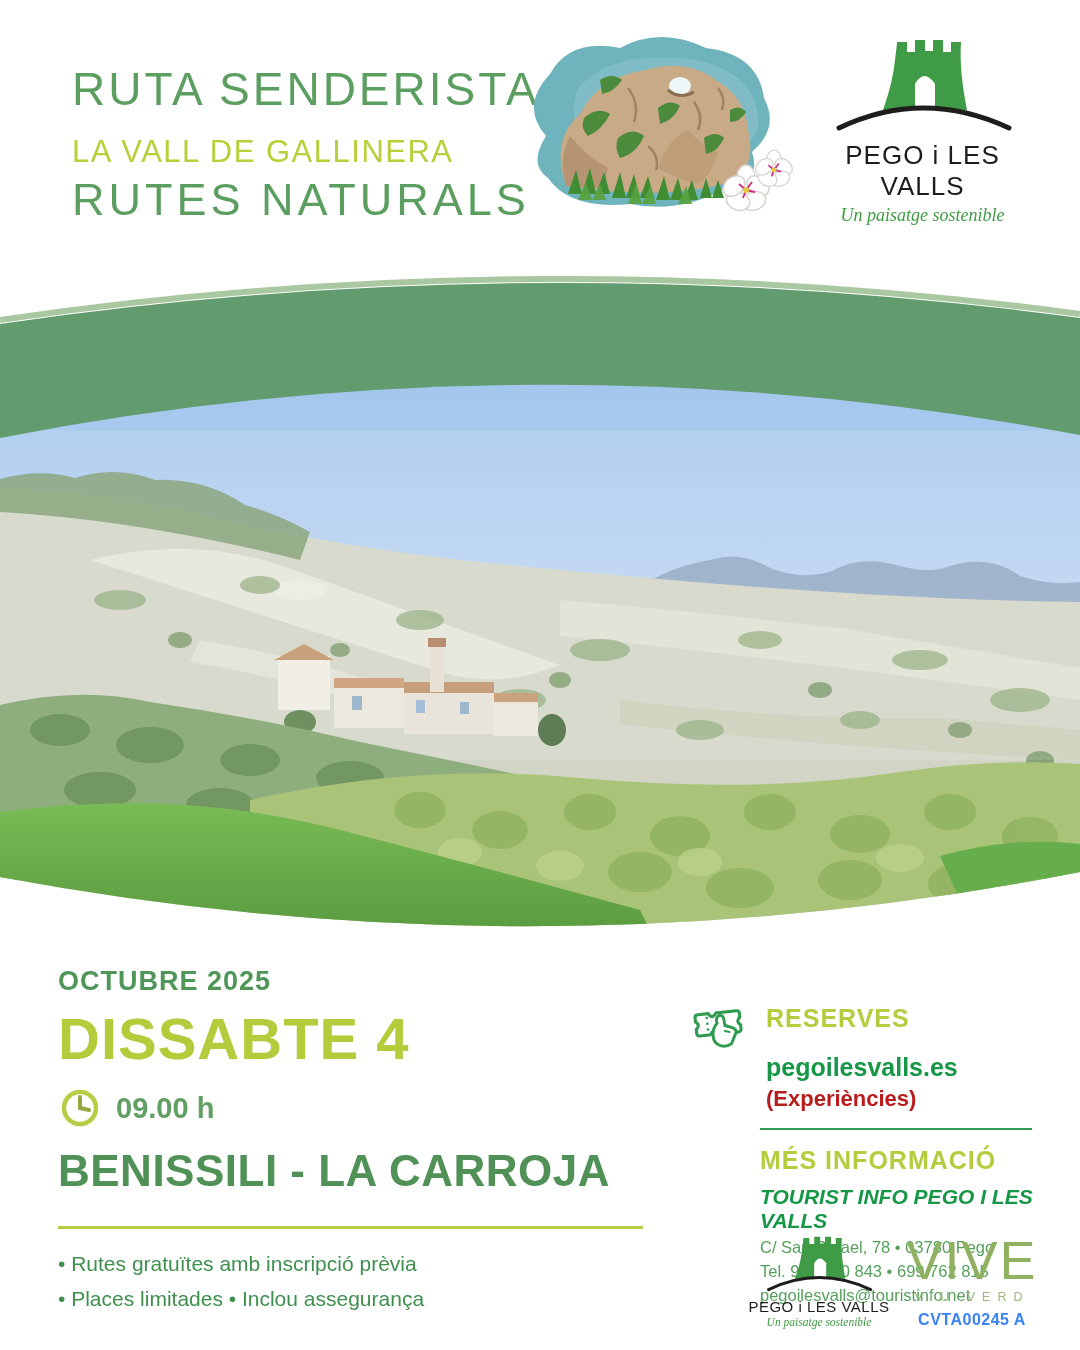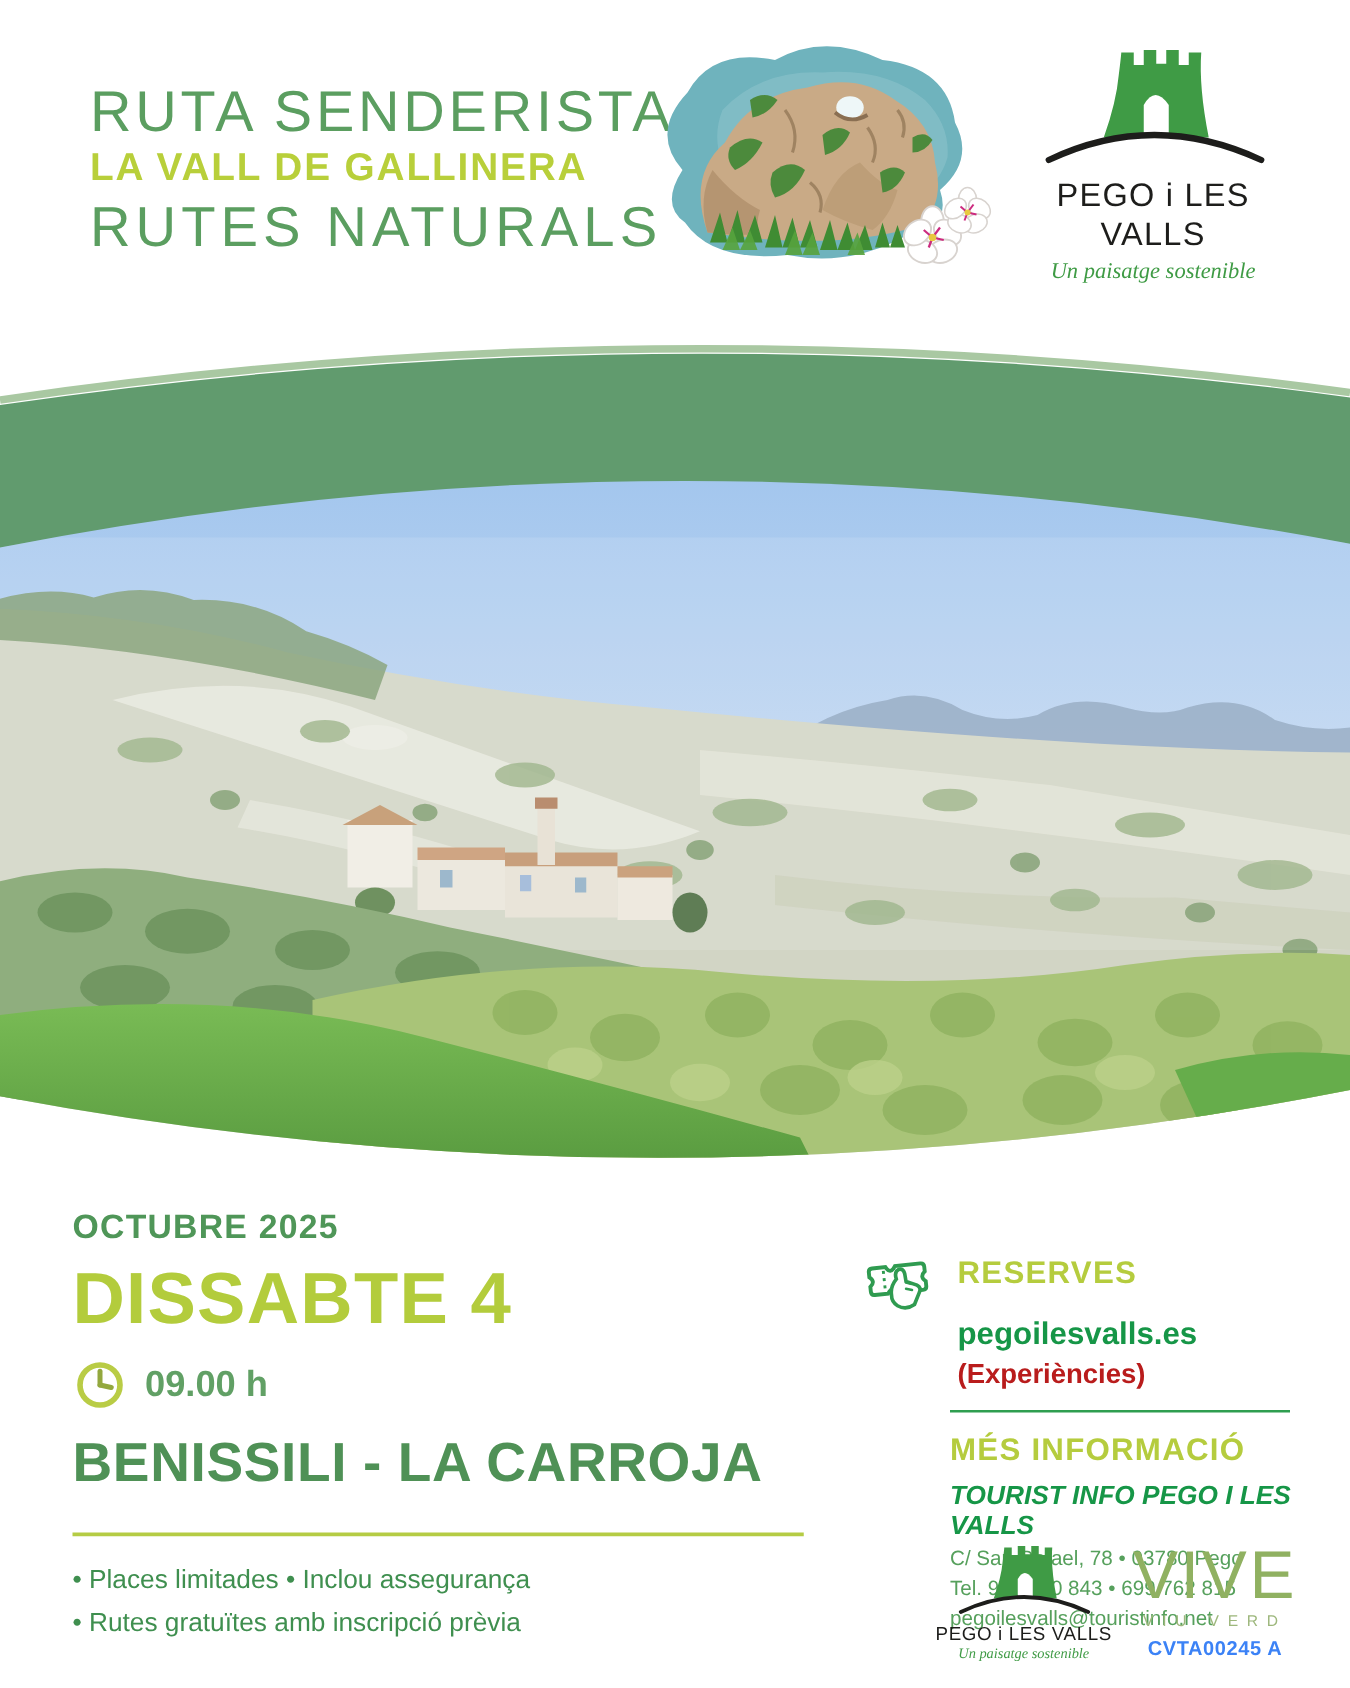--- a/index.html
+++ b/index.html
@@ -2,21 +2,21 @@
 <html><head>
 <meta charset="utf-8">
 <style>
   html,body{margin:0;padding:0;background:#ffffff;}
   .page{position:relative;width:1080px;height:1350px;background:#ffffff;overflow:hidden;
         font-family:"Liberation Sans", sans-serif;}
 
   
   .title-block{position:absolute;left:72px;top:62px;z-index:3;}
   .title-1{font-size:46px;color:#5b9e60;letter-spacing:3px;font-weight:400;}
-  .title-2{font-size:31px;color:#b8cf3a;letter-spacing:1.5px;font-weight:700;margin-top:0;}
+  .title-2{font-size:31px;color:#b8cf3a;letter-spacing:1.5px;font-weight:400;margin-top:18px;}
   .title-3{font-size:45px;color:#5b9e60;letter-spacing:4px;font-weight:400;margin-top:4px;}
 
   .rock-logo{position:absolute;left:508px;top:18px;z-index:3;}
 
   .pego-top{position:absolute;left:805px;top:30px;width:235px;text-align:center;z-index:3;}
   .pego-name{font-size:26px;color:#1d1d1b;letter-spacing:1px;margin-top:2px;}
   .pego-tagline{font-size:18px;color:#3f9b45;font-style:italic;margin-top:3px;
                 font-family:"Liberation Serif", serif;}
 
   
@@ -268,22 +268,22 @@
       <svg width="44" height="44" viewBox="0 0 44 44">
         <circle cx="22" cy="22" r="16" fill="none" stroke="#b9cc45" stroke-width="4.5"></circle>
         <path d="M22,22 L22,11" stroke="#93a83e" stroke-width="4" stroke-linecap="round"></path>
         <path d="M22,22 L31,24" stroke="#93a83e" stroke-width="4" stroke-linecap="round"></path>
       </svg>
       <div class="event-time">09.00 h</div>
     </div>
     <div class="event-route">BENISSILI - LA CARROJA</div>
     <div class="event-divider"></div>
     <div class="event-bullets">
+      <div>• Rutes gratuïtes amb inscripció prèvia</div>
       <div>• Places limitades • Inclou assegurança</div>
-      <div>• Rutes gratuïtes amb inscripció prèvia</div>
     </div>
   </div>
 
   <div class="right-col">
     <div class="reserves-row">
       <svg width="62" height="62" viewBox="0 0 64 64">
         <g transform="rotate(-6 32 24)">
           <path d="M11,13 h11 q3.5,7 8,0 h21 q3,0 3,3 v4 q-5,4 0,8 v4 q0,3 -3,3 h-21 q-3.5,-7 -8,0 h-11 q-3,0 -3,-3 v-4 q5,-4 0,-8 v-4 q0,-3 3,-3 z" fill="#ffffff" stroke="#2f9b50" stroke-width="3.2"></path>
           <path d="M20,16 L20,33" stroke="#2f9b50" stroke-width="2.4" stroke-dasharray="2.5,3.5"></path>
         </g>

